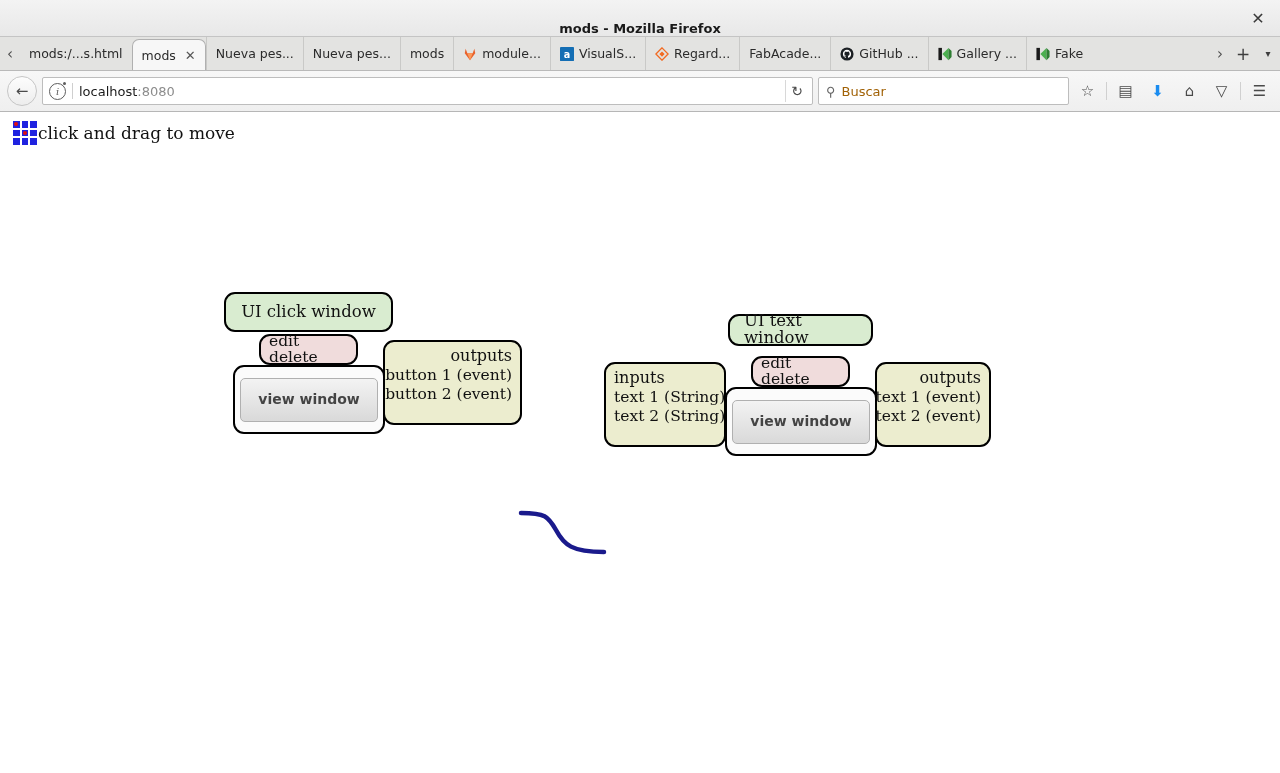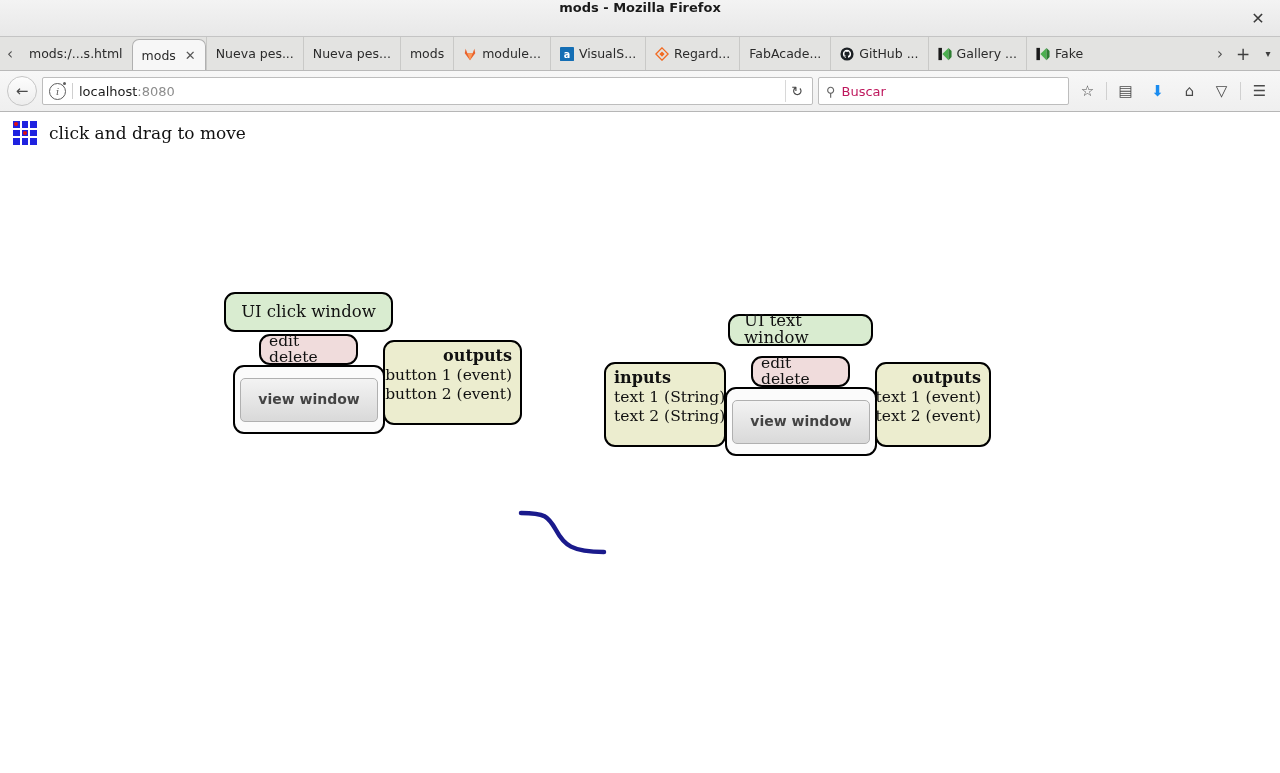--- a/index.html
+++ b/index.html
@@ -9,21 +9,21 @@
     background: #ffffff;
     font-family: "Liberation Sans", sans-serif;
   }
 
   
   .ff-titlebar {
     height: 36px;
     background: linear-gradient(#f3f3f3, #e8e8e8);
     border-bottom: 1px solid #c4c4c4;
     position: relative;
-    display: flex; align-items: flex-start; justify-content: center;
+    display: flex; align-items: flex-end; justify-content: center;
   }
   .ff-title {
     font-size: 13px; font-weight: bold; color: #1a1a1a;
     font-family: "DejaVu Sans", sans-serif;
   }
   .ff-close {
     position: absolute; right: 8px; top: 0; bottom: 0;
     width: 28px; display: flex; align-items: center; justify-content: center;
     font-size: 16px; color: #3a3a3a; cursor: pointer;
     font-family: "DejaVu Sans", sans-serif;
@@ -133,39 +133,39 @@
     width: 22px; height: 22px; display:flex; align-items:center; justify-content:center;
     color:#4a4a4a; font-size:14px; cursor:pointer; flex:none;
     border-left: 1px solid #d8d8d8;
     font-family: "DejaVu Sans", sans-serif;
   }
   .searchbar {
     width: 235px; height: 26px;
     background: #fff; border: 1px solid #bdbdbd; border-radius: 2px;
     display: flex; align-items: center; gap: 6px; padding: 0 7px; flex: none;
   }
-  .search-text { font-size: 13px; color: #be185d; font-family: "DejaVu Sans", sans-serif; }
+  .search-text { font-size: 13px; color: #a16207; font-family: "DejaVu Sans", sans-serif; }
   .toolbtn {
     width: 27px; height: 28px; display:flex; align-items:center; justify-content:center;
     cursor:pointer; flex:none; color:#4a4a4a; font-size:15px;
     font-family: "DejaVu Sans", sans-serif;
   }
   .toolsep { width:1px; height:18px; background:#d0d0d0; flex:none; }
 
   
   .page {
     position: relative;
     width: 1280px;
     height: 663px;
     background: #ffffff;
     overflow: hidden;
   }
   .page-header {
     position: absolute; left: 13px; top: 9px;
-    display: flex; align-items: center; gap: 12px;
+    display: flex; align-items: center; gap: 1px;
   }
   .grid-icon {
     width: 24px; height: 24px;
     display: grid; grid-template-columns: repeat(3, 1fr); grid-template-rows: repeat(3, 1fr);
     gap: 2px;
   }
   .grid-cell { background: #1f22e0; position: relative; }
   .grid-cell.dot::after {
     content:""; position:absolute; left:50%; top:50%;
     transform: translate(-50%,-50%);
@@ -215,21 +215,21 @@
     font-family: "DejaVu Sans", sans-serif;
   }
   .mod-io {
     background: #ecedcf;
     font-size: 15.5px;
     padding: 4px 8px 5px 8px;
     display: flex; flex-direction: column;
   }
   .mod-io.right { text-align: right; align-items: flex-end; }
   .mod-io.left  { text-align: right;  align-items: flex-start; }
-  .io-title { font-weight: bold; font-size: 16px; line-height: 1.22; }
+  .io-title { font-weight: normal; font-size: 16px; line-height: 1.22; }
   .io-row { font-size: 15.5px; line-height: 1.28; white-space: nowrap; }
 </style>
 </head>
 <body>
 
 <div class="ff-titlebar">
   <div class="ff-title">mods - Mozilla Firefox</div>
   <div class="ff-close">✕</div>
 </div>
 

